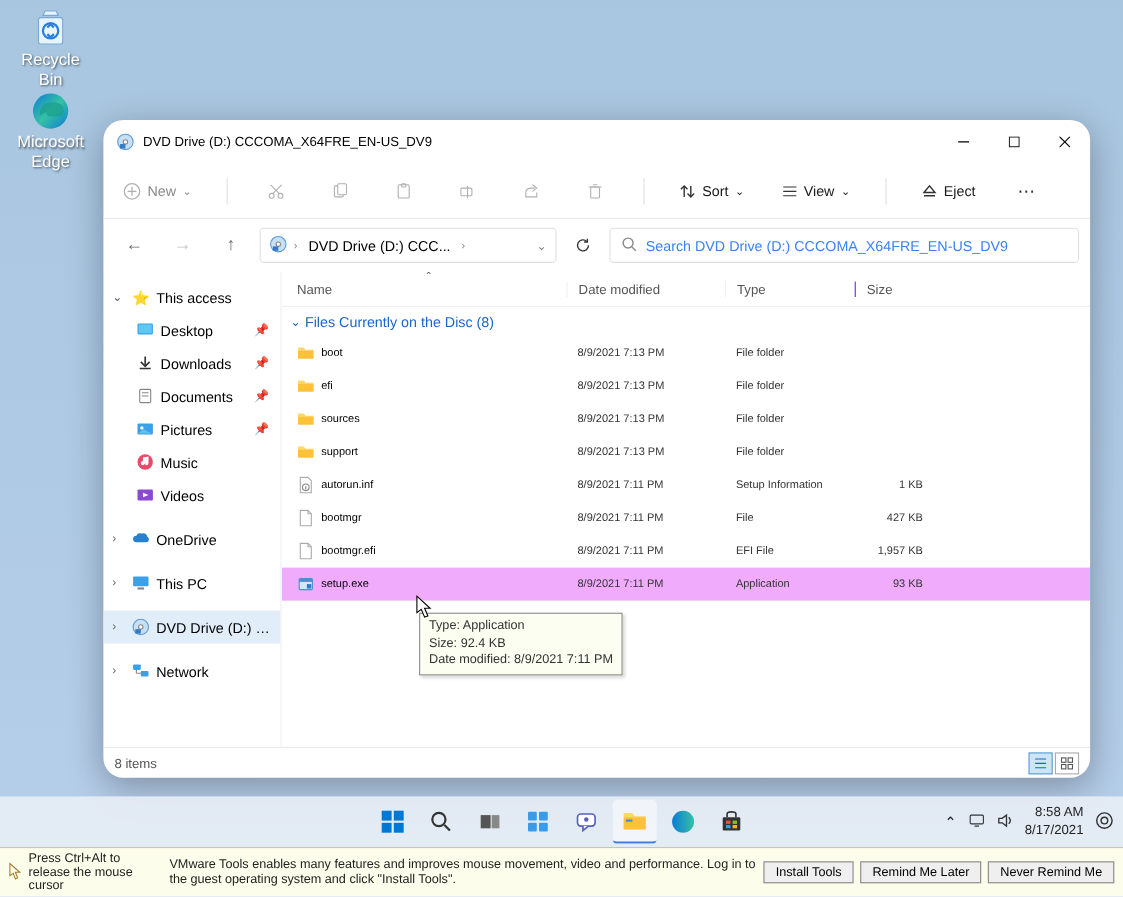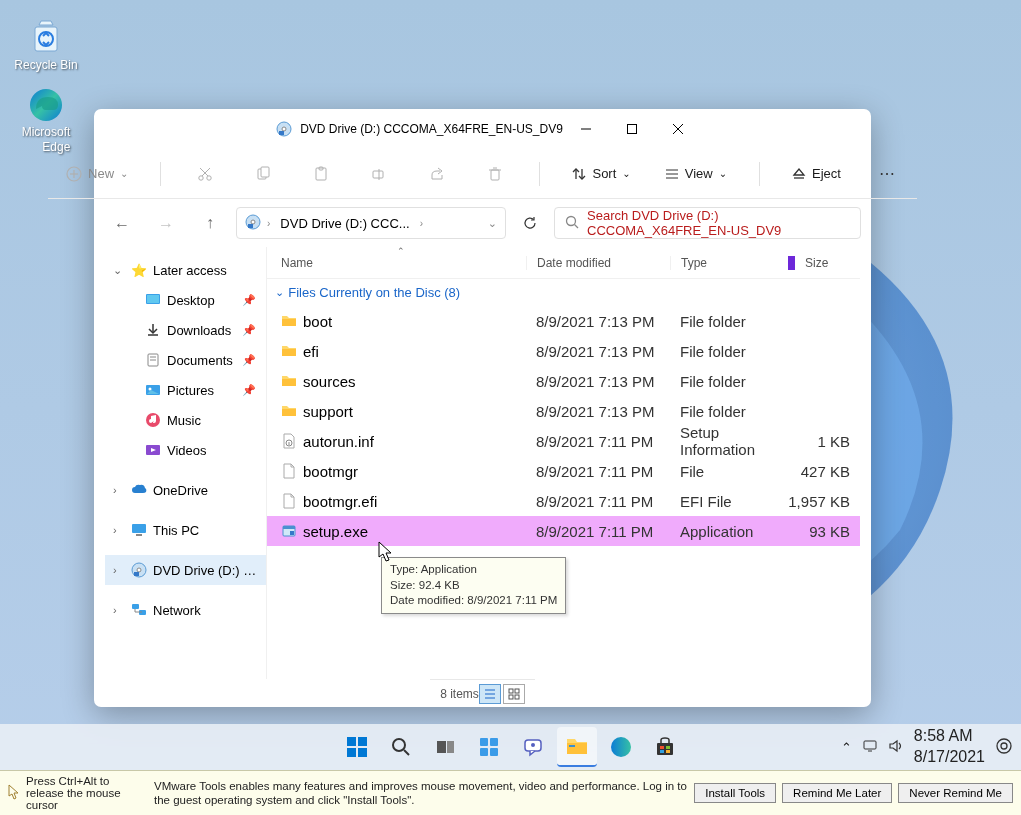--- a/index.html
+++ b/index.html
@@ -1,24 +1,24 @@
 <!DOCTYPE html>
 <html><head>
 <meta charset="utf-8">
 <style>
 * { box-sizing: border-box; margin: 0; padding: 0; font-family: 'Segoe UI', Arial, sans-serif; }
 body { width: 1021px; height: 815px; overflow: hidden; background: linear-gradient(180deg, #a8c6e0 0%, #b6ceea 100%); position: relative; }
 .wallpaper-bloom { position: absolute; top: 90px; left: 340px; width: 700px; height: 650px; opacity: 0.6; z-index: 0; }
 .wallpaper-bloom svg { width: 100%; height: 100%; }
 .desktop-icons { position: absolute; top: 10px; left: 10px; z-index: 1; }
-.desktop-icon { width: 72px; height: 68px; display: flex; flex-direction: column; align-items: center; justify-content: center; color: white; font-size: 12px; text-align: right; margin-bottom: 8px; cursor: default; }
+.desktop-icon { width: 72px; height: 68px; display: flex; flex-direction: column; align-items: center; justify-content: center; color: white; font-size: 15px; text-align: center; margin-bottom: 8px; cursor: default; }
 .desktop-icon-img { width: 40px; height: 40px; margin-bottom: 2px; display: flex; align-items: center; justify-content: center; }
 .desktop-icon-label { text-shadow: 1px 1px 2px rgba(0,0,0,0.6); line-height: 1.2; }
 
-.explorer-window { position: absolute; top: 109px; left: 94px; width: 777px; height: 598px; background: #fff; border-radius: 7px; box-shadow: 0 8px 32px rgba(0,0,0,0.3); z-index: 5; display: flex; flex-direction: column; align-items: center; }
+.explorer-window { position: absolute; top: 109px; left: 94px; width: 897px; height: 598px; background: #fff; border-radius: 18px; box-shadow: 0 8px 32px rgba(0,0,0,0.3); z-index: 5; display: flex; flex-direction: column; }
 .titlebar { height: 40px; display: flex; align-items: center; padding: 0 0 0 12px; }
 .titlebar-icon { width: 16px; height: 16px; margin-right: 8px; }
 .titlebar-text { font-size: 12px; flex: 1; }
 .window-controls { display: flex; }
 .window-control { width: 46px; height: 40px; display: flex; align-items: center; justify-content: center; cursor: default; }
 
 .toolbar { height: 50px; display: flex; align-items: center; padding: 0 10px; gap: 18px; border-bottom: 1px solid #e8e8e8; }
 .toolbar-btn { height: 36px; padding: 0 8px; display: flex; align-items: center; gap: 6px; border-radius: 4px; font-size: 13px; color: #8a8a8a; cursor: default; }
 .toolbar-btn.enabled { color: #1a1a1a; }
 .toolbar-icon-btn { width: 40px; height: 36px; display: flex; align-items: center; justify-content: center; color: #9a9a9a; border-radius: 4px; }
@@ -26,67 +26,67 @@
 .chevron-down { font-size: 10px; }
 
 .nav-row { height: 48px; display: flex; align-items: center; padding: 0 10px; gap: 8px; }
 .nav-btn { width: 36px; height: 36px; display: flex; align-items: center; justify-content: center; color: #6a6a6a; border-radius: 4px; }
 .nav-btn.disabled { color: #c4c4c4; }
 .address-box { flex: 0 0 270px; height: 32px; border: 1px solid #e0e0e0; border-radius: 4px; display: flex; align-items: center; padding: 0 8px; gap: 6px; font-size: 13px; }
 .address-crumb { padding: 2px 4px; }
 .address-sep { color: #888; font-size: 10px; }
 .address-dropdown { margin-left: auto; color: #888; font-size: 11px; }
 .refresh-btn { width: 32px; height: 32px; display: flex; align-items: center; justify-content: center; color: #5a5a5a; }
-.search-box { flex: 1; height: 32px; border: 1px solid #e0e0e0; border-radius: 4px; display: flex; align-items: center; padding: 0 10px; gap: 8px; color: #b91c1c; font-size: 13px; }
+.search-box { flex: 1; height: 32px; border: 1px solid #e0e0e0; border-radius: 4px; display: flex; align-items: center; padding: 0 10px; gap: 8px; color: #3b82f6; font-size: 13px; }
 
 .content-area { flex: 1; display: flex; overflow: hidden; }
 .sidebar { width: 162px; border-right: 1px solid #f0f0f0; padding: 8px 0; overflow-y: auto; font-size: 13px; }
 .sidebar-item { height: 30px; display: flex; align-items: center; padding: 0 8px; gap: 6px; cursor: default; }
 .sidebar-item.selected { background: #e1eefa; }
-.sidebar-item.indent { padding-left: 40px; }
+.sidebar-item.indent { padding-left: 30px; }
 .sidebar-chevron { width: 12px; font-size: 11px; color: #666; }
 .sidebar-icon { width: 16px; height: 16px; display: flex; align-items: center; justify-content: center; }
 .sidebar-label { flex: 1; white-space: nowrap; overflow: hidden; text-overflow: ellipsis; }
 .pin { color: #888; font-size: 11px; margin-right: 2px; }
 
 .file-list { flex: 1; display: flex; flex-direction: column; overflow: hidden; position: relative; }
 .column-headers { height: 32px; display: flex; align-items: center; border-bottom: 1px solid #f0f0f0; font-size: 12px; color: #555; padding-left: 14px; }
 .col { display: flex; align-items: center; gap: 4px; }
 .col-name { width: 245px; }
 .col-date { width: 144px; border-left: 1px solid #f0f0f0; padding-left: 10px; }
 .col-type { width: 118px; border-left: 1px solid #f0f0f0; padding-left: 10px; }
-.col-size { width: 72px; border-left: 7px solid #6d28d9; padding-left: 10px; justify-content: flex-start; }
+.col-size { width: 72px; border-left: 1px solid #6d28d9; padding-left: 10px; justify-content: flex-start; }
 .sort-arrow { position: absolute; top: -1px; left: 130px; font-size: 9px; color: #666; }
 
 .group-header { padding: 6px 8px; font-size: 13px; color: #1a66c9; display: flex; align-items: center; gap: 4px; }
 .group-chevron { font-size: 11px; }
 
 .file-rows { flex: 1; overflow-y: auto; }
-.file-row { height: 30px; display: flex; align-items: center; padding-left: 14px; font-size: 15px; cursor: default; }
+.file-row { height: 30px; display: flex; align-items: center; padding-left: 14px; font-size: 10px; cursor: default; }
 .file-row.selected { background: #f0abfc; }
 .file-row .fname { width: 245px; display: flex; align-items: center; gap: 6px; }
 .file-row .fdate { width: 144px; padding-left: 10px; color: #333; }
 .file-row .ftype { width: 118px; padding-left: 10px; color: #333; }
 .file-row .fsize { width: 72px; padding-right: 10px; text-align: right; color: #333; }
 .file-icon { width: 16px; height: 16px; }
 
 .tooltip { position: absolute; top: 448px; left: 287px; background: #fdfef2; border: 1px solid #8a8a8a; padding: 4px 8px; font-size: 11.5px; color: #333; box-shadow: 2px 2px 3px rgba(0,0,0,0.15); z-index: 10; line-height: 1.35; }
 
 .statusbar { height: 28px; border-top: 1px solid #e8e8e8; display: flex; align-items: center; padding: 0 10px; font-size: 12px; color: #555; }
 .statusbar-right { margin-left: auto; display: flex; gap: 2px; }
 .view-toggle { width: 22px; height: 20px; border: 1px solid #aaa; display: flex; align-items: center; justify-content: center; font-size: 12px; }
 .view-toggle.active { background: #cde6f7; border-color: #5b9bd5; }
 
 .taskbar { position: absolute; bottom: 45px; left: 0; width: 100%; height: 46px; background: rgba(235,240,246,0.85); backdrop-filter: blur(10px); display: flex; align-items: center; z-index: 20; }
 .taskbar-center { position: absolute; left: 50%; transform: translateX(-50%); display: flex; gap: 4px; align-items: center; }
 .taskbar-item { width: 40px; height: 40px; display: flex; align-items: center; justify-content: center; border-radius: 4px; }
 .taskbar-item.active { background: rgba(255,255,255,0.5); border-bottom: 2px solid #3a7de0; }
 .taskbar-right { position: absolute; right: 8px; display: flex; align-items: center; gap: 10px; font-size: 11px; color: #222; }
 .tray-icons { display: flex; gap: 10px; align-items: center; }
-.clock { line-height: 1.3; font-size: 16px; }
+.clock { text-align: right; line-height: 1.3; font-size: 12px; }
 
 .vmware-bar { position: absolute; bottom: 0; left: 0; width: 100%; height: 45px; background: #fdfdeb; border-top: 1px solid #c8c8a8; display: flex; align-items: center; padding: 0 8px; font-size: 11.5px; z-index: 30; }
 .vmware-hint { display: flex; align-items: center; gap: 6px; width: 140px; color: #222; }
 .vmware-msg { flex: 1; padding: 0 6px; line-height: 1.25; color: #222; }
 .vmware-buttons { display: flex; gap: 6px; }
 .vmware-btn { padding: 3px 10px; border: 1px solid #888; background: #efefef; font-size: 11.5px; cursor: default; }
 
 .cursor-pointer { position: absolute; top: 541px; left: 378px; z-index: 50; pointer-events: none; }
 </style>
 </head>
@@ -274,21 +274,21 @@
           </svg></span>
       <span>Search DVD Drive (D:) CCCOMA_X64FRE_EN-US_DV9</span>
     </div>
   </div>
 
   <div class="content-area">
     <div class="sidebar">
       <div class="sidebar-item">
         <span class="sidebar-chevron">⌄</span>
         <span class="sidebar-icon">⭐</span>
-        <span class="sidebar-label">Later access</span>
+        <span class="sidebar-label">This access</span>
       </div>
       <div class="sidebar-item indent">
           <span class="sidebar-icon">
             <svg width="16" height="16">
               <rect x="1" y="2" width="14" height="10" rx="1" fill="#3aa0e8"></rect>
               <rect x="2" y="3" width="12" height="8" fill="#60c8f0"></rect>
             </svg>
           </span>
           <span class="sidebar-label">Desktop</span>
           <span class="pin">📌</span>

